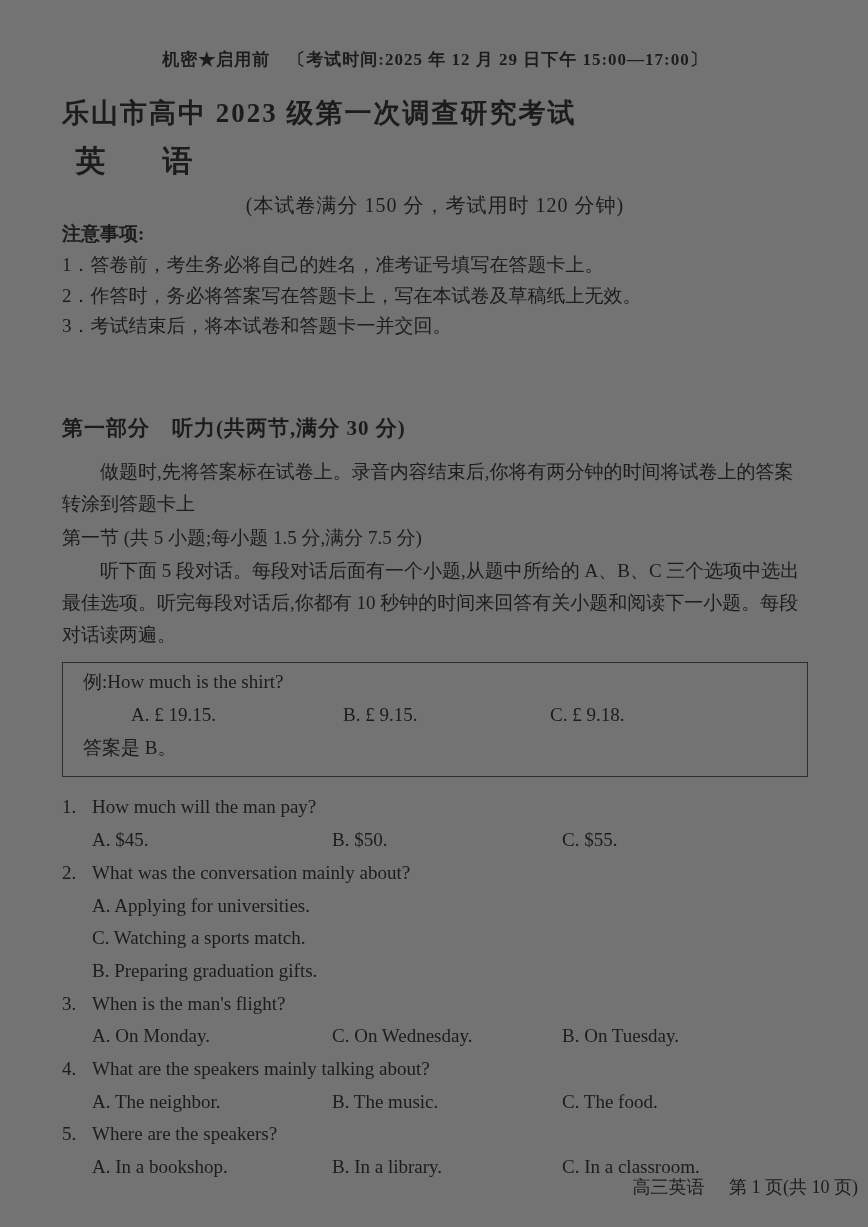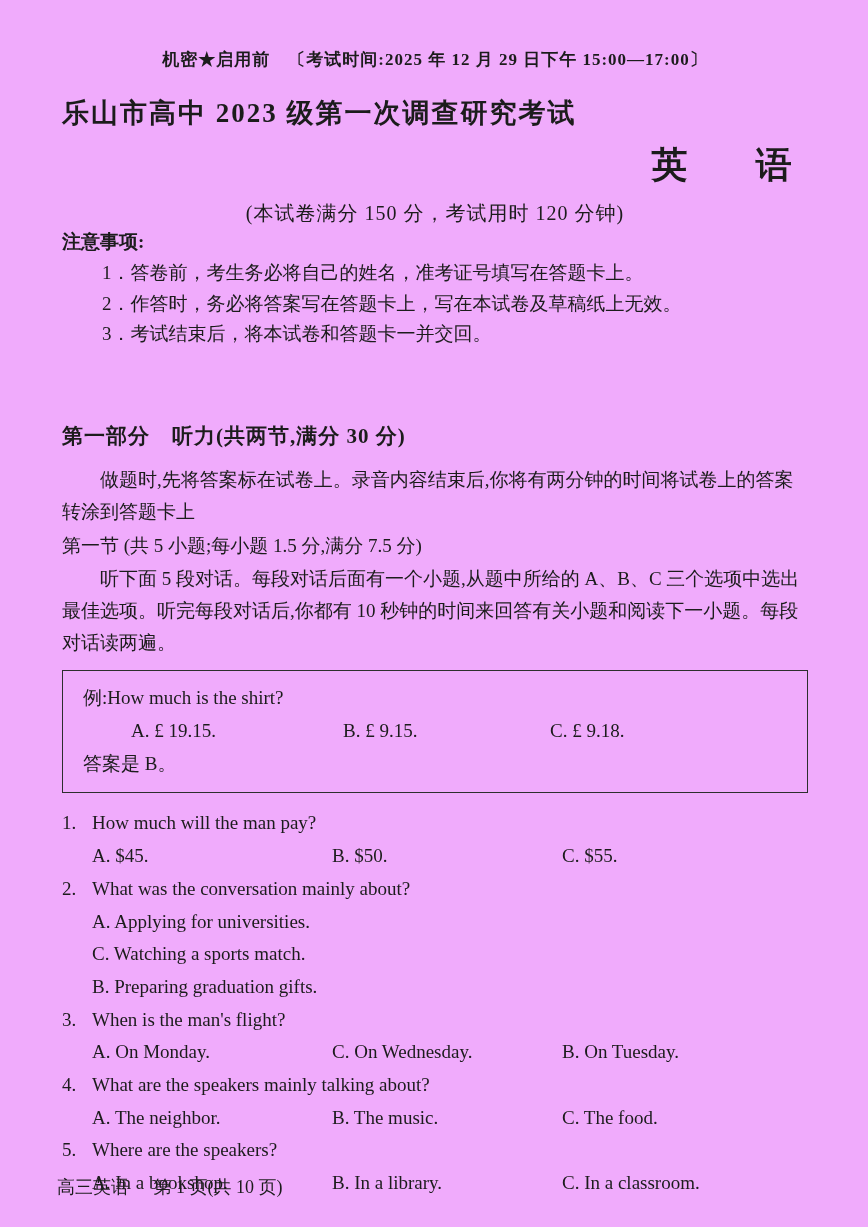--- a/index.html
+++ b/index.html
@@ -1,21 +1,21 @@
 <!DOCTYPE html>
 <html><head>
 <meta charset="utf-8">
 <style>
   * { box-sizing: border-box; }
   html, body { margin: 0; padding: 0; background: #d9d9d6; }
   .page {
     width: 868px;
     height: 1227px;
     margin: 0 auto;
-    background: #f0abfc;
+    background: #737373;
     color: #1c1c1c;
     font-family: "Liberation Serif", "DejaVu Serif", serif;
     position: relative;
     padding: 44px 60px 30px 62px;
     overflow: hidden;
   }
 
   .top-line {
     font-size: 17px;
     font-weight: 700;
@@ -23,36 +23,36 @@
     letter-spacing: 1px;
     margin-top: 4px;
   }
   .exam-title {
     font-size: 27px;
     font-weight: 700;
     margin: 24px 0 10px;
     letter-spacing: 2px;
   }
   .subject-title {
-    font-size: 36px;
-    font-weight: 700;
-    text-align: right;
+    font-size: 30px;
+    font-weight: 700;
+    text-align: left;
     letter-spacing: 0.45em;
     text-indent: 0.45em;
     margin: 8px 0 10px;
   }
   .subject-note {
     font-size: 20px;
     text-align: center;
     letter-spacing: 1px;
   }
 
   .notice { font-size: 19px; line-height: 1.62; }
   .notice-title { font-weight: 700; }
-  .notice-item { margin-left: 40px; }
+  .notice-item { }
 
   .part-heading {
     font-size: 21px;
     font-weight: 700;
     margin: 72px 0 14px;
     letter-spacing: 1px;
   }
   .para {
     font-size: 19px;
     line-height: 1.7;
@@ -64,21 +64,21 @@
     line-height: 1.8;
   }
   .u {
     text-underline-offset: 4px;
     text-align: center;
   }
 
   .example-box {
     border: 1.5px solid #2e2e2e;
     margin: 10px 0 14px;
-    padding: 10px 16px 12px 20px;
+    padding: 2px 16px 12px 20px;
     font-size: 19px;
     line-height: 1.75;
   }
   .example-options {
     display: grid;
     grid-template-columns: 200px 195px 1fr;
     padding-left: 48px;
     gap: 12px;
   }
 
@@ -89,21 +89,21 @@
     display: grid;
     grid-template-columns: 240px 230px 1fr;
     margin-left: 30px;
   }
   .q-options-stacked .opt { margin-left: 30px; }
 
   .footer {
     position: absolute;
     left: 0; right: 0;
     bottom: 28px;
-    text-align: left;
+    text-align: right;
     font-size: 18px;
     padding-left: 47px;
   }
   .footer span { margin: 0 10px; }
 </style>
 </head>
 <body>
 
 <div class="page">
 

